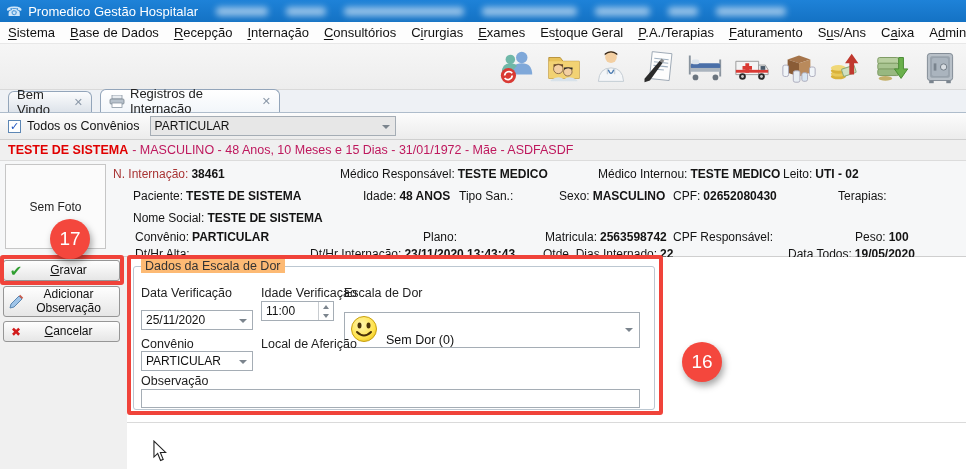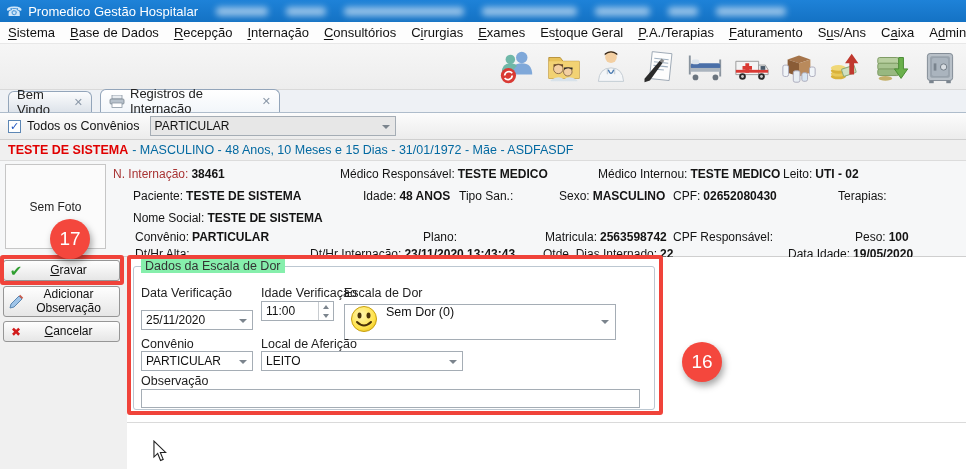--- a/index.html
+++ b/index.html
@@ -52,21 +52,21 @@
   .combo .arrow { position:absolute; right:5px; top:50%; margin-top:-1px;
     width:0; height:0; border-left:4px solid transparent; border-right:4px solid transparent;
     border-top:4px solid #7b848d; }
   .combo.gray { background:#e7e7e7; }
   .filtercombo { margin-left:10px; width:246px; height:20px; }
 
   
   .banner { position:absolute; left:0; top:140px; width:966px; height:21px;
     background:#f0f0f0; border-bottom:1px solid #dcdcdc; display:flex; align-items:center; }
   .banner .pname { font-size:12.5px; font-weight:bold; margin-left:8px; }
-  .banner .pinfo { font-size:12.5px; color:#0369a1; margin-left:4px; }
+  .banner .pinfo { font-size:12.5px; color:#be185d; margin-left:4px; }
 
   
   .details { position:absolute; left:0; top:161px; width:966px; height:96px;
     background:#f6f7f8; border-bottom:1px solid #cfcfcf; }
   .photo { position:absolute; left:5px; top:3px; width:101px; height:85px;
     background:#fbfbfb; border:1px solid #c6c6c6; display:flex; align-items:center;
     justify-content:center; font-size:12px; color:#222; }
   .fld { position:absolute; white-space:nowrap; font-size:12px; color:#141414; }
   .fld .lab { color:#141414; }
   .fld .val { margin-left:3px;font-weight:bold; }
@@ -81,33 +81,33 @@
     border:1px solid #969696; border-radius:3px; display:flex; align-items:center;
     font-size:12px; color:#111; }
   .sbtn .bicon { width:24px; display:flex; justify-content:center; flex:0 0 24px; }
   .sbtn .btext { flex:1; text-align:center; padding-right:10px; line-height:1.15; }
   .check-glyph { color:#2f9e2f; font-weight:bold; font-size:15px; }
   .x-glyph { color:#d11a1a; font-weight:bold; font-size:12px; }
 
   
   .groupbox { position:absolute; left:133px; top:266px; width:522px; height:144px;
     border:1px solid #bcc7d1; border-radius:3px; background:#fff; }
-  .gtitle { position:absolute; left:141px; top:259px; background:#86efac; padding:0 4px;
+  .gtitle { position:absolute; left:141px; top:259px; background:#fdba74; padding:0 4px;
     font-size:12.5px; color:#333; }
   .flabel { position:absolute; font-size:12.5px; color:#222; white-space:nowrap; }
   .fcombo { position:absolute; height:20px; }
   .spinner { position:absolute; left:261px; top:301px; width:73px; height:20px;
     border:1px solid #a5adb5; background:#fff; font-size:12px; color:#111;
     display:flex; align-items:center; padding-left:4px; }
   .spinbtns { position:absolute; right:0; top:0; bottom:0; width:15px; border-left:1px solid #c8ccd0;
     display:flex; flex-direction:column; align-items:center; justify-content:space-around; }
   .spin-up { width:0;height:0;border-left:3.5px solid transparent;border-right:3.5px solid transparent;border-bottom:4px solid #7b848d; }
   .spin-dn { width:0;height:0;border-left:3.5px solid transparent;border-right:3.5px solid transparent;border-top:4px solid #7b848d; }
-  .bigcombo { position:absolute; left:344px; top:304px; width:272px; height:36px;
-    border:1px solid #a5adb5; background:#fff; display:flex; align-items:flex-start; }
+  .bigcombo { position:absolute; left:344px; top:312px; width:296px; height:36px;
+    border:1px solid #a5adb5; background:#fff; display:flex; align-items:flex-end; }
   .bigcombo .arrow { position:absolute; right:6px; top:50%; margin-top:-2px;
     width:0;height:0;border-left:4px solid transparent;border-right:4px solid transparent;
     border-top:4px solid #7b848d; }
   .bigcombo .smiley { margin-left:5px; }
   .bigcombo .btxt { font-size:12.5px; color:#111; margin-left:8px; }
   .obsinput { position:absolute; left:141px; top:389px; width:499px; height:19px;
     border:1px solid #a5adb5; background:#fff; font-size:12px; padding:0 4px;
     font-family:"Liberation Sans",sans-serif; }
 
   
@@ -357,21 +357,21 @@
     <div class="fld" style="left:135px; top:86px">
       <span class="lab">Dt/Hr Alta:</span><span class="val"></span>
     </div>
     <div class="fld" style="left:310px; top:86px">
       <span class="lab">Dt/Hr Internação:</span><span class="val">23/11/2020 13:43:43</span>
     </div>
     <div class="fld" style="left:543px; top:86px">
       <span class="lab">Qtde. Dias Internado:</span><span class="val">22</span>
     </div>
     <div class="fld" style="left:788px; top:86px">
-      <span class="lab">Data Idade:</span><span class="val">19/05/2020</span>
+      <span class="lab">Data Todos:</span><span class="val">19/05/2020</span>
     </div>
   </div>
 
   <div class="sidebar"></div>
   <div class="mainarea"></div>
   <div class="mainline"></div>
 
   <div class="sbtn" style="top:260px; height:21px">
     <span class="bicon check-glyph">✔</span>
     <span class="btext"><u>G</u>ravar</span>
@@ -430,24 +430,20 @@
     <span class="arrow"></span>
   </div>
 
   <span class="flabel" style="left:141px; top:337px">Convênio</span>
   <span class="flabel" style="left:261px; top:337px">Local de Aferição</span>
 
   <div class="combo fcombo" style="left:141px; top:351px; width:112px">
     <span>PARTICULAR</span>
     <span class="arrow"></span>
   </div>
-  <div class="combo fcombo" style="left:261px; top:351px; width:202px">
-    <span>LEITO</span>
-    <span class="arrow"></span>
-  </div>
 
   <span class="flabel" style="left:141px; top:374px">Observação</span>
   <input class="obsinput" value="" style="">
 
   <div class="ann-rect" style="left:0px; top:255px; width:124px; height:30px"></div>
   <div class="ann-rect" style="left:127px; top:255px; width:536px; height:160px"></div>
   <div class="ann-circle" style="left:50px; top:219px">
     <span>17</span>
   </div>
   <div class="ann-circle" style="left:682px; top:342px">

